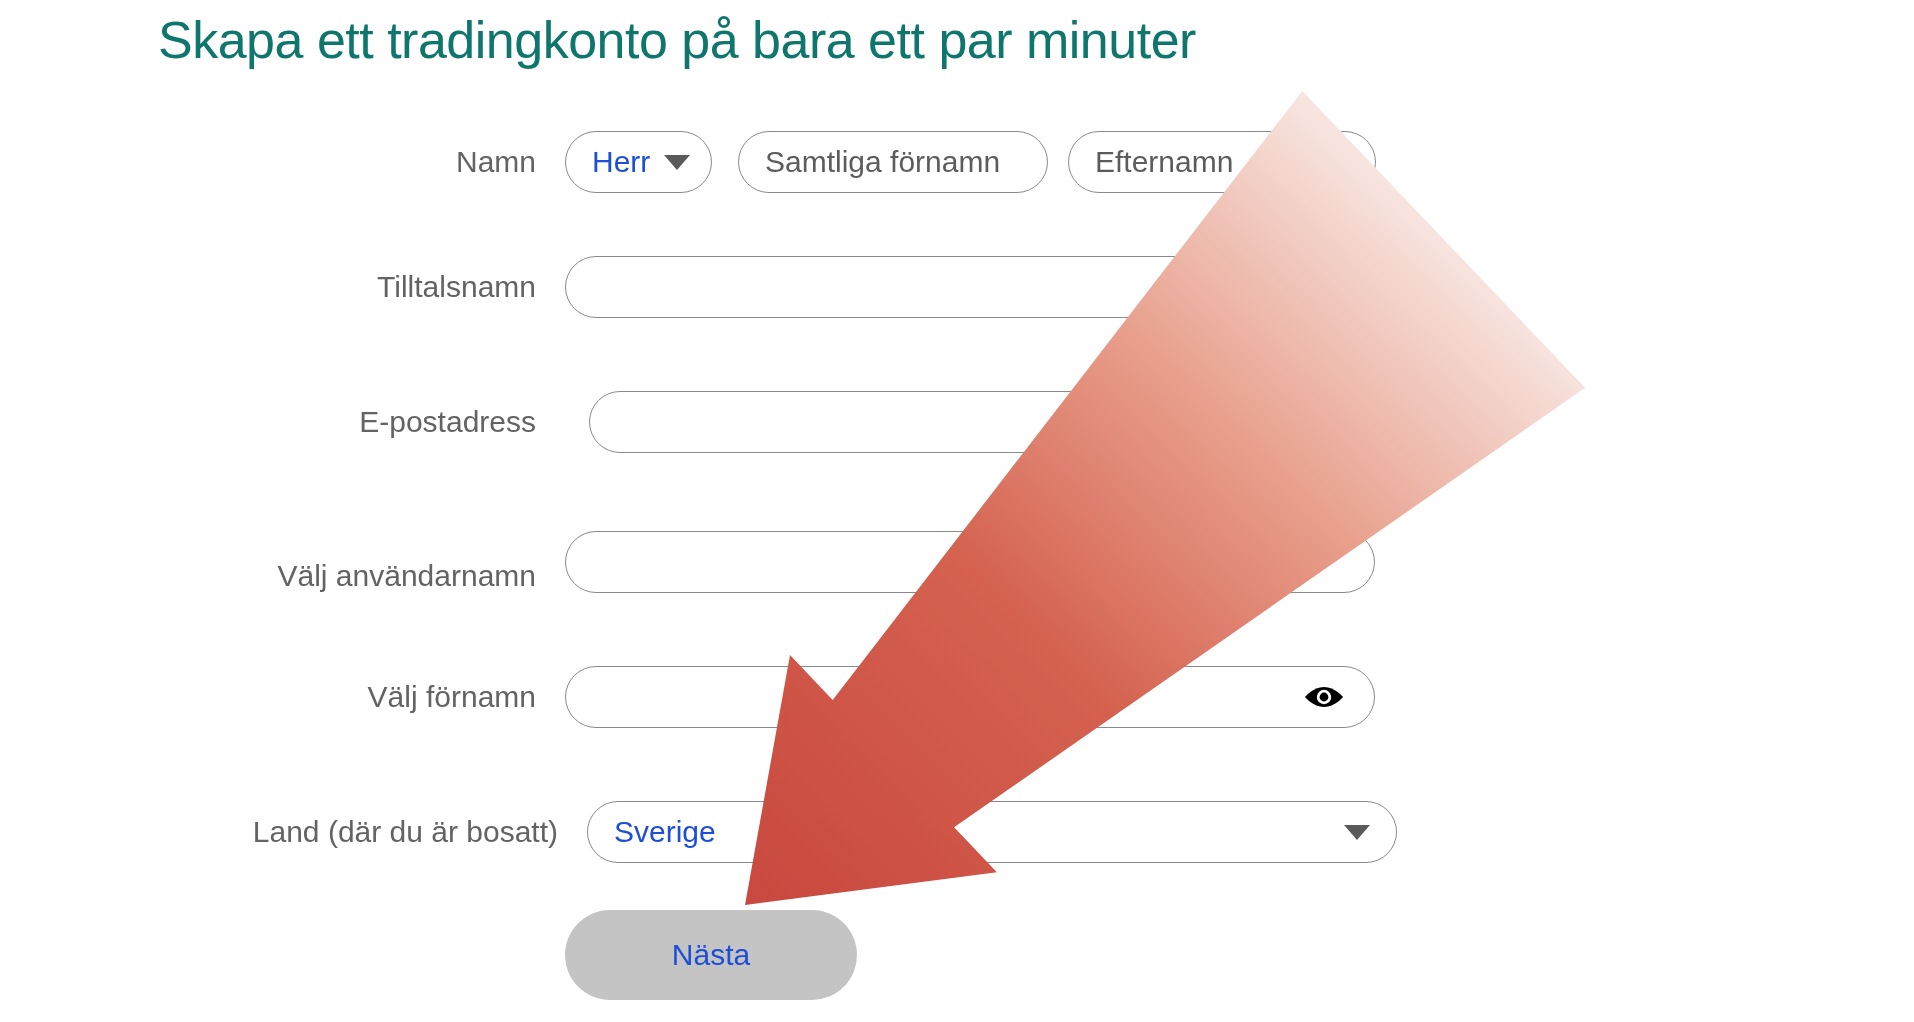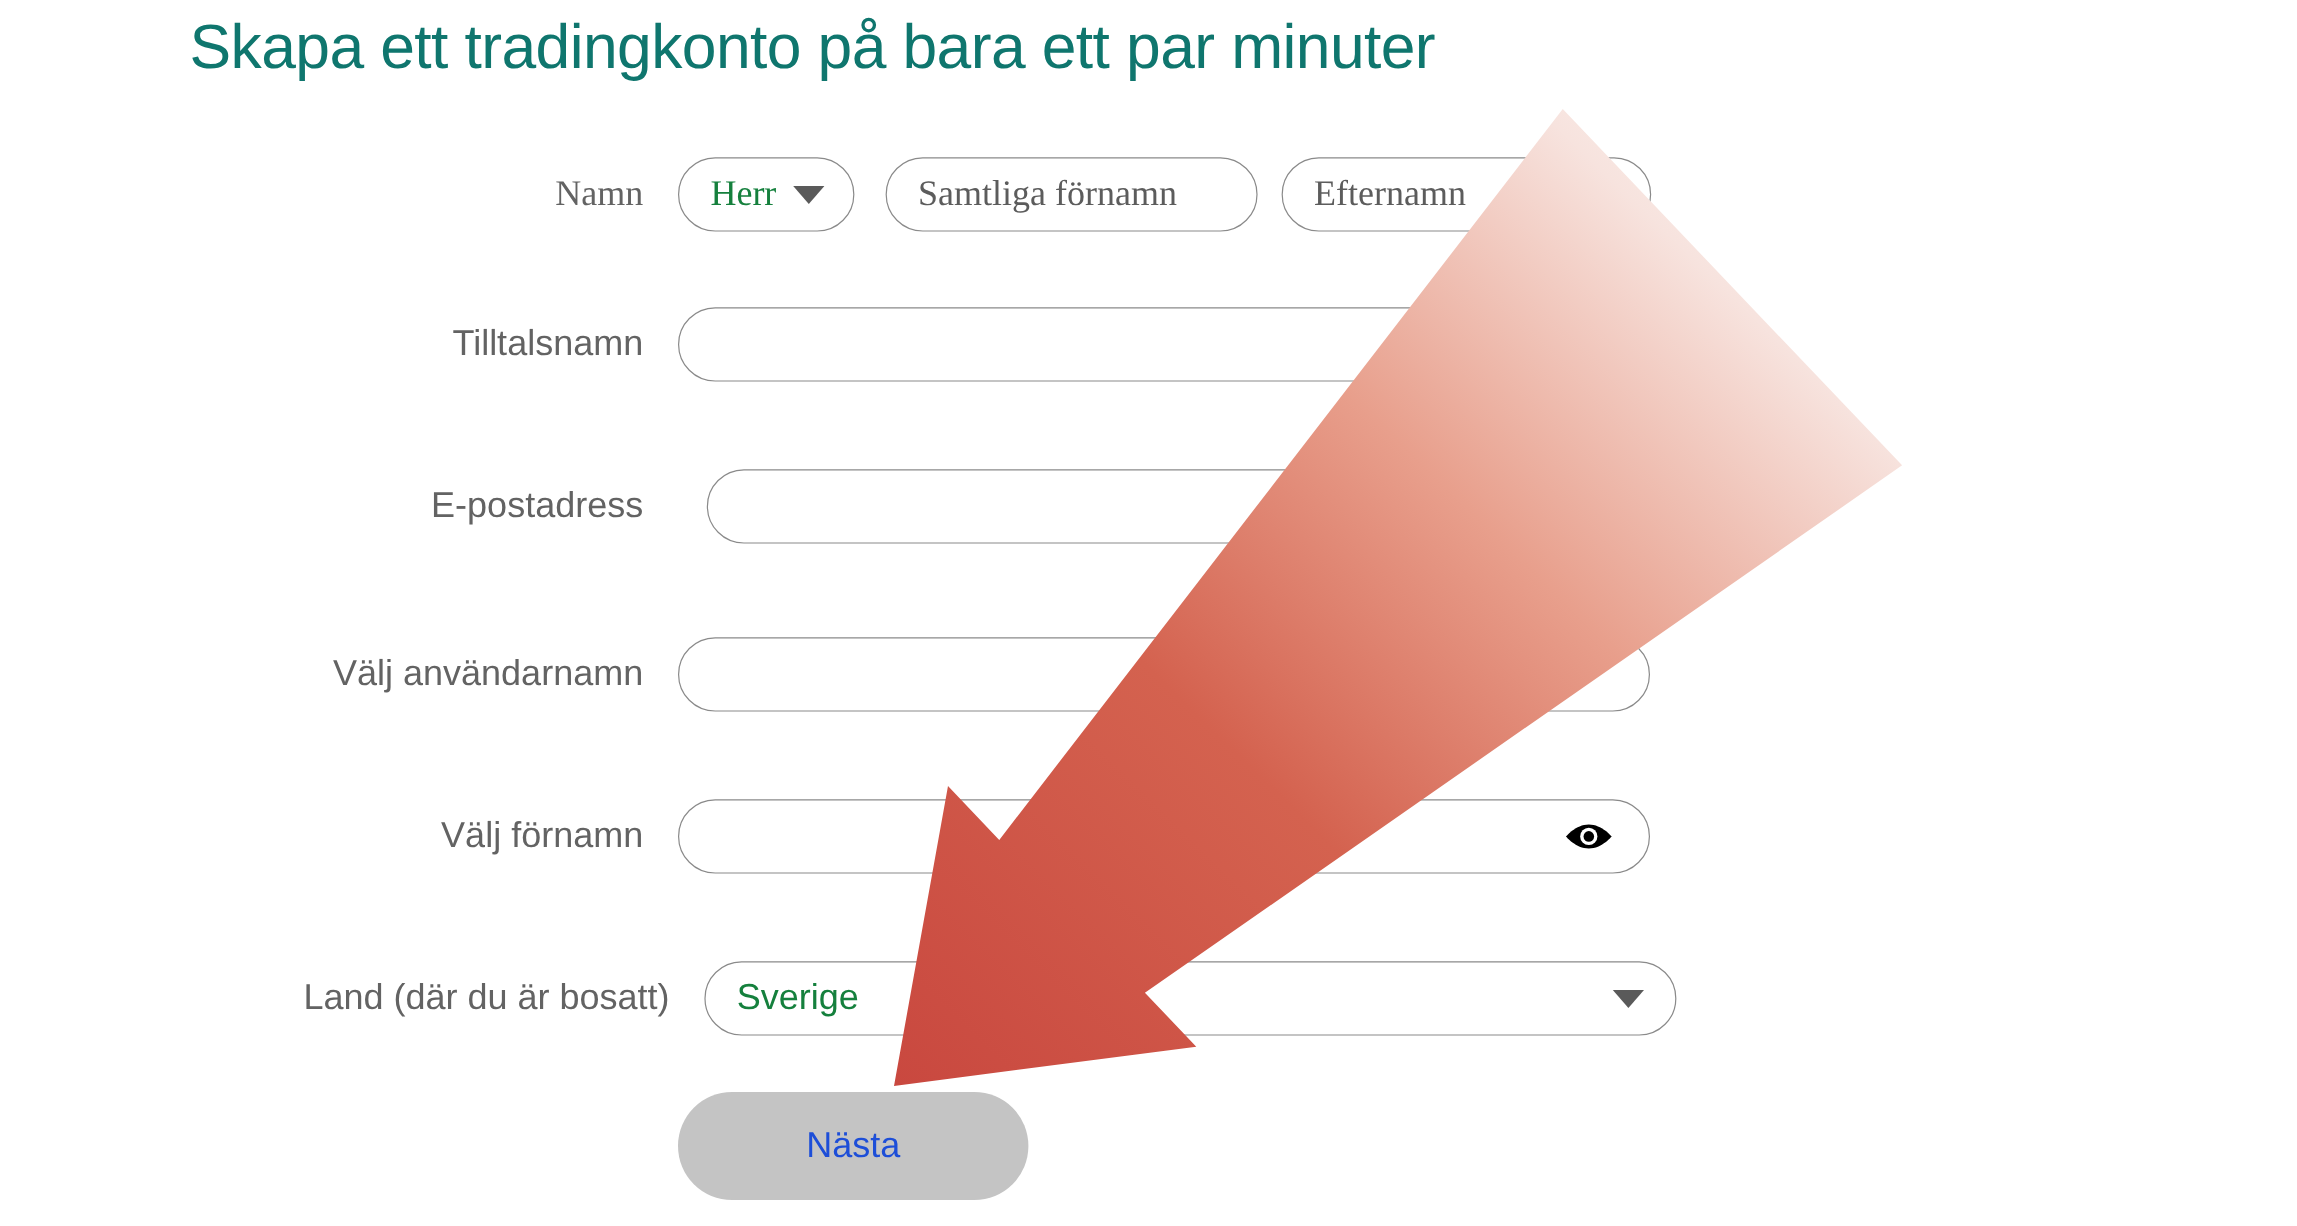--- a/index.html
+++ b/index.html
@@ -69,21 +69,21 @@
     background: transparent;
     height: 62px;
     display: flex;
     align-items: center;
     font-size: 30px;
     color: #5c5c5c;
     padding: 0 26px;
     white-space: nowrap;
   }
 
-  .pill.value { color: #15803d; font-weight: 500; }
+  .pill.value { color: #1d4ed8; font-weight: 500; }
 
   .pill.select {
     justify-content: flex-start;
     position: relative;
   }
 
   .caret {
     width: 0;
     height: 0;
     border-left: 13px solid transparent;
@@ -139,21 +139,21 @@
     pointer-events: none;
   }
 </style>
 </head>
 <body>
 
 <div class="page-title">Skapa ett tradingkonto på bara ett par minuter</div>
 
 <div class="form">
 
-  <div class="form-row" style="top:131px;font-family:Liberation Serif, serif;">
+  <div class="form-row" style="top:131px;">
     <div class="row-label">Namn</div>
     <div class="fields">
       <div class="pill select value sel-herr">
         <span>Herr</span>
         <span class="caret"></span>
       </div>
       <div class="pill in-first">
         <span>Samtliga förnamn</span>
       </div>
       <div class="pill in-last">
@@ -173,21 +173,21 @@
 
   <div class="form-row" style="top:391px;gap:24px;">
     <div class="row-label">E-postadress</div>
     <div class="fields">
       <div class="pill wide">
         <span></span>
       </div>
     </div>
   </div>
 
-  <div class="form-row" style="top:531px;">
+  <div class="form-row" style="top:531px;align-items:flex-end;">
     <div class="row-label">Välj användarnamn</div>
     <div class="fields">
       <div class="pill wide">
         <span></span>
       </div>
     </div>
   </div>
 
   <div class="form-row" style="top:666px;">
     <div class="row-label">Välj förnamn</div>

